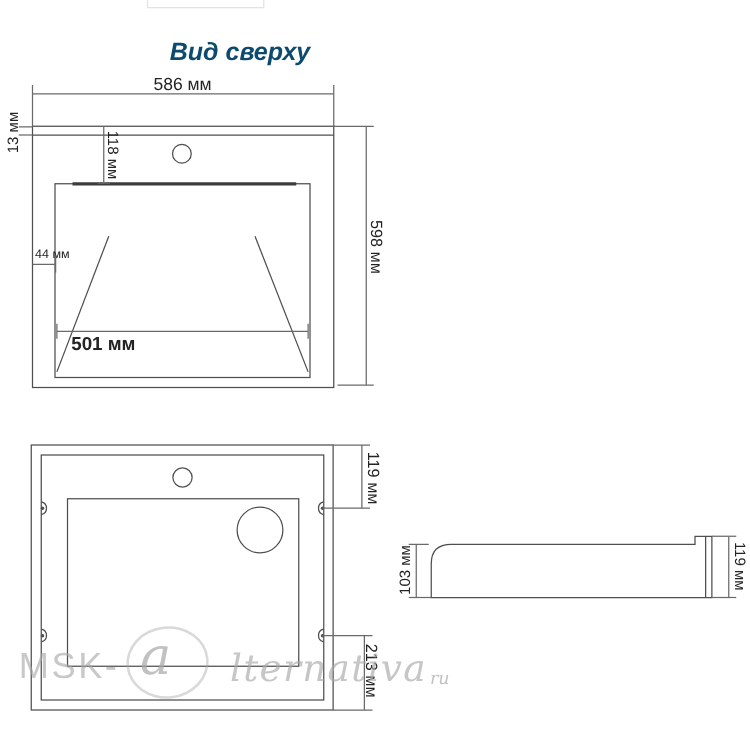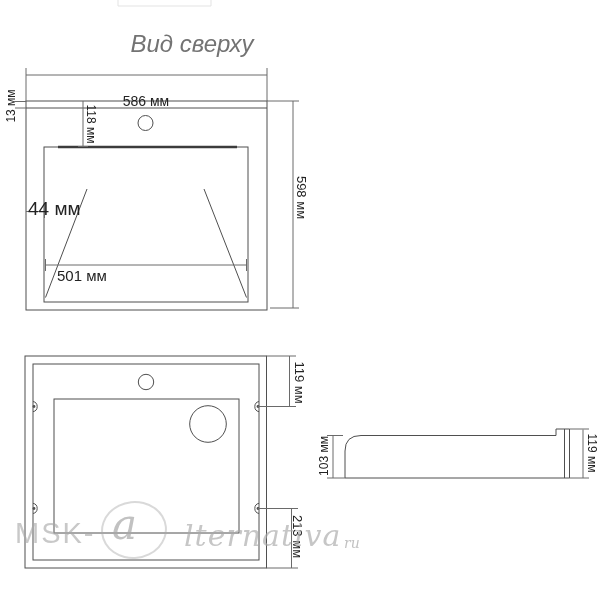--- a/index.html
+++ b/index.html
@@ -9,21 +9,21 @@
     --wm:#a8a8a8;
   }
   html,body{margin:0;padding:0;background:#ffffff;}
   .canvas{
     position:relative;width:600px;height:600px;background:#ffffff;
     font-family:"Liberation Sans", sans-serif;color:var(--text);overflow:hidden;
   }
   .canvas svg{position:absolute;left:0;top:0;}
   .lbl{position:absolute;font-size:13px;color:var(--text);white-space:nowrap;line-height:1;}
   .ctr{text-align:center;}
-  .ttl{position:absolute;font-size:24px;font-weight:normal;font-style:italic;color:#737373;
+  .ttl{position:absolute;font-size:20px;font-weight:bold;font-style:italic;color:#0c4a6e;
        text-align:center;white-space:nowrap;line-height:1;}
   .rot90{transform:rotate(90deg);}
   .rotm90{transform:rotate(-90deg);}
   
   .wm{position:absolute;color:var(--wm);}
   .wm-msk{left:15px;top:517px;font-size:29px;font-weight:normal;letter-spacing:2px;opacity:.62;}
   .wm-circle{left:101px;top:501px;width:62px;height:54px;border:2px solid rgba(168,168,168,.55);
              border-radius:50%;transform:rotate(-6deg);opacity:.8;}
   .wm-a{left:112px;top:500px;font-family:"DejaVu Serif",serif;font-style:italic;font-size:42px;opacity:.7;}
   .wm-rest{left:184px;top:518px;font-family:"DejaVu Serif",serif;font-style:italic;font-size:30px;
@@ -102,25 +102,25 @@
         <line x1="327" y1="478" x2="345" y2="478"></line>
         <line x1="333" y1="435.5" x2="333" y2="478"></line>
         <line x1="569.5" y1="429" x2="589" y2="429"></line>
         <line x1="569.5" y1="478" x2="589" y2="478"></line>
         <line x1="583" y1="429.5" x2="583" y2="478"></line>
       </g>
     </g>
   </svg>
 
   <span class="ttl" style="left:92px;top:32px;width:200px;">Вид сверху</span>
-  <span class="lbl ctr" style="left:106px;top:60px;width:80px;font-size:14px;margin-top:34px;">586 мм</span>
+  <span class="lbl ctr" style="left:106px;top:60px;width:80px;font-size:14px;">586 мм</span>
   <span class="lbl ctr rotm90" style="left:-14px;top:100px;width:49px;font-size:12px;">13 мм</span>
   <span class="lbl ctr rot90" style="left:64px;top:118px;width:53px;font-size:12px;">118 мм</span>
-  <span class="lbl" style="left:28px;top:199px;font-size:19px;">44 мм</span>
-  <span class="lbl" style="left:57px;top:268px;font-size:15px;">501 мм</span>
+  <span class="lbl" style="left:28px;top:199px;font-size:10px;">44 мм</span>
+  <span class="lbl" style="left:57px;top:268px;font-size:15px;font-weight:bold;">501 мм</span>
   <span class="lbl ctr rot90" style="left:273px;top:191px;width:56px;">598 мм</span>
 
   <span class="lbl ctr rot90" style="left:271px;top:376px;width:56px;">119 мм</span>
   <span class="lbl ctr rot90" style="left:269px;top:530px;width:57px;">213 мм</span>
 
   <span class="lbl ctr rotm90" style="left:299px;top:450px;width:50px;font-size:12px;">103 мм</span>
   <span class="lbl ctr rot90" style="left:564px;top:447px;width:56px;font-size:12px;">119 мм</span>
 
   <div>
     <span class="wm wm-msk">MSK-</span>

